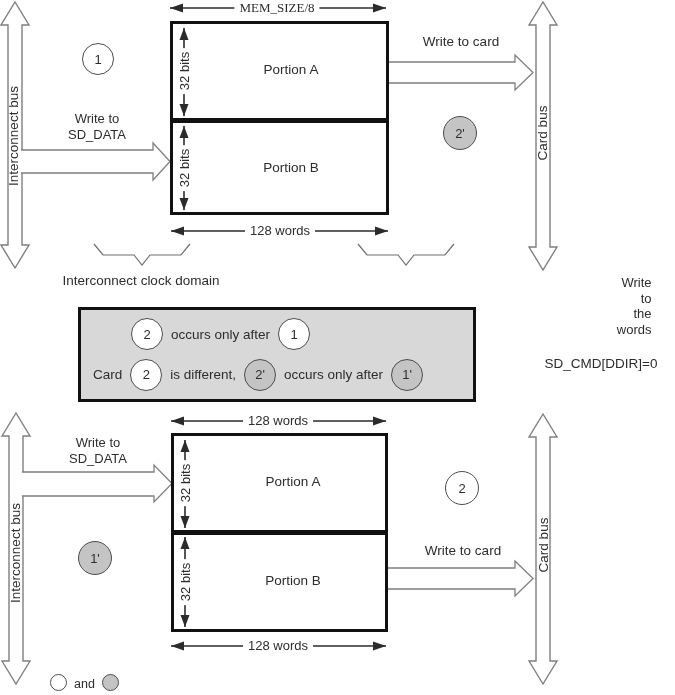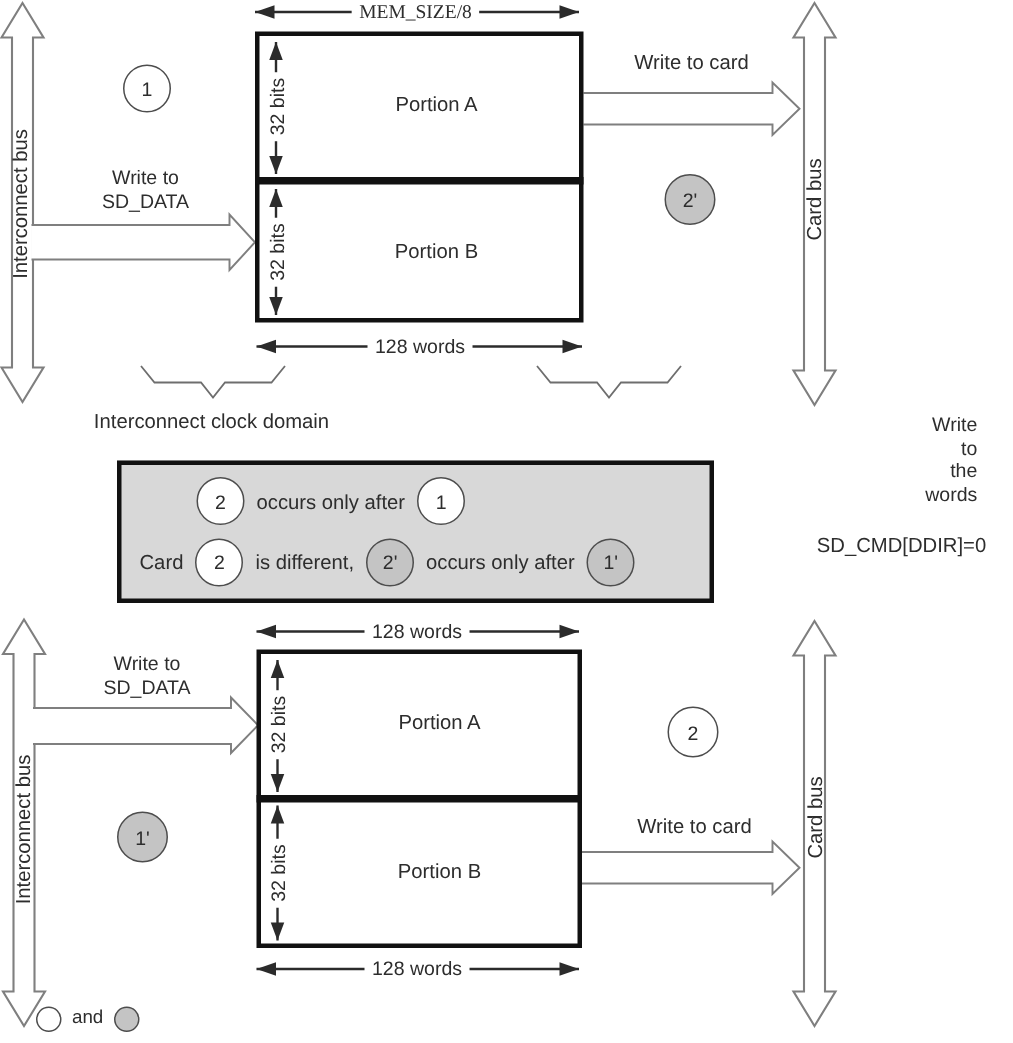--- a/index.html
+++ b/index.html
@@ -25,22 +25,22 @@
   .circle.gray{background:var(--step-gray,#c4c4c4);}
   .c32{width:32px;height:32px;}
   .c34{width:34px;height:34px;}
   .note{position:absolute;left:78px;top:307px;width:392px;height:89px;
         background:var(--note-bg,#d8d8d8);border:3px solid #111;
         display:flex;flex-direction:column;justify-content:space-evenly;font-size:13.5px;}
   .note-row{display:flex;align-items:center;gap:8px;}
   .note-row .circle{width:32px;height:32px;flex:0 0 auto;}
   .row1{margin-left:50px;}
   .row2{margin-left:12px;}
-  .legend{position:absolute;left:24px;top:671px;height:20px;display:flex;
-          align-items:flex-start;gap:7px;font-size:12.5px;}
+  .legend{position:absolute;left:50px;top:671px;height:20px;display:flex;
+          align-items:flex-end;gap:7px;font-size:12.5px;}
   .legend .circle{width:17px;height:17px;}
   .side{position:absolute;left:628px;top:306px;transform:translate(-50%,-50%);
         text-align:right;font-size:13px;line-height:15.5px;}
 </style>
 </head>
 <body>
 
 <div class="stage">
 
   <svg width="675" height="695">

